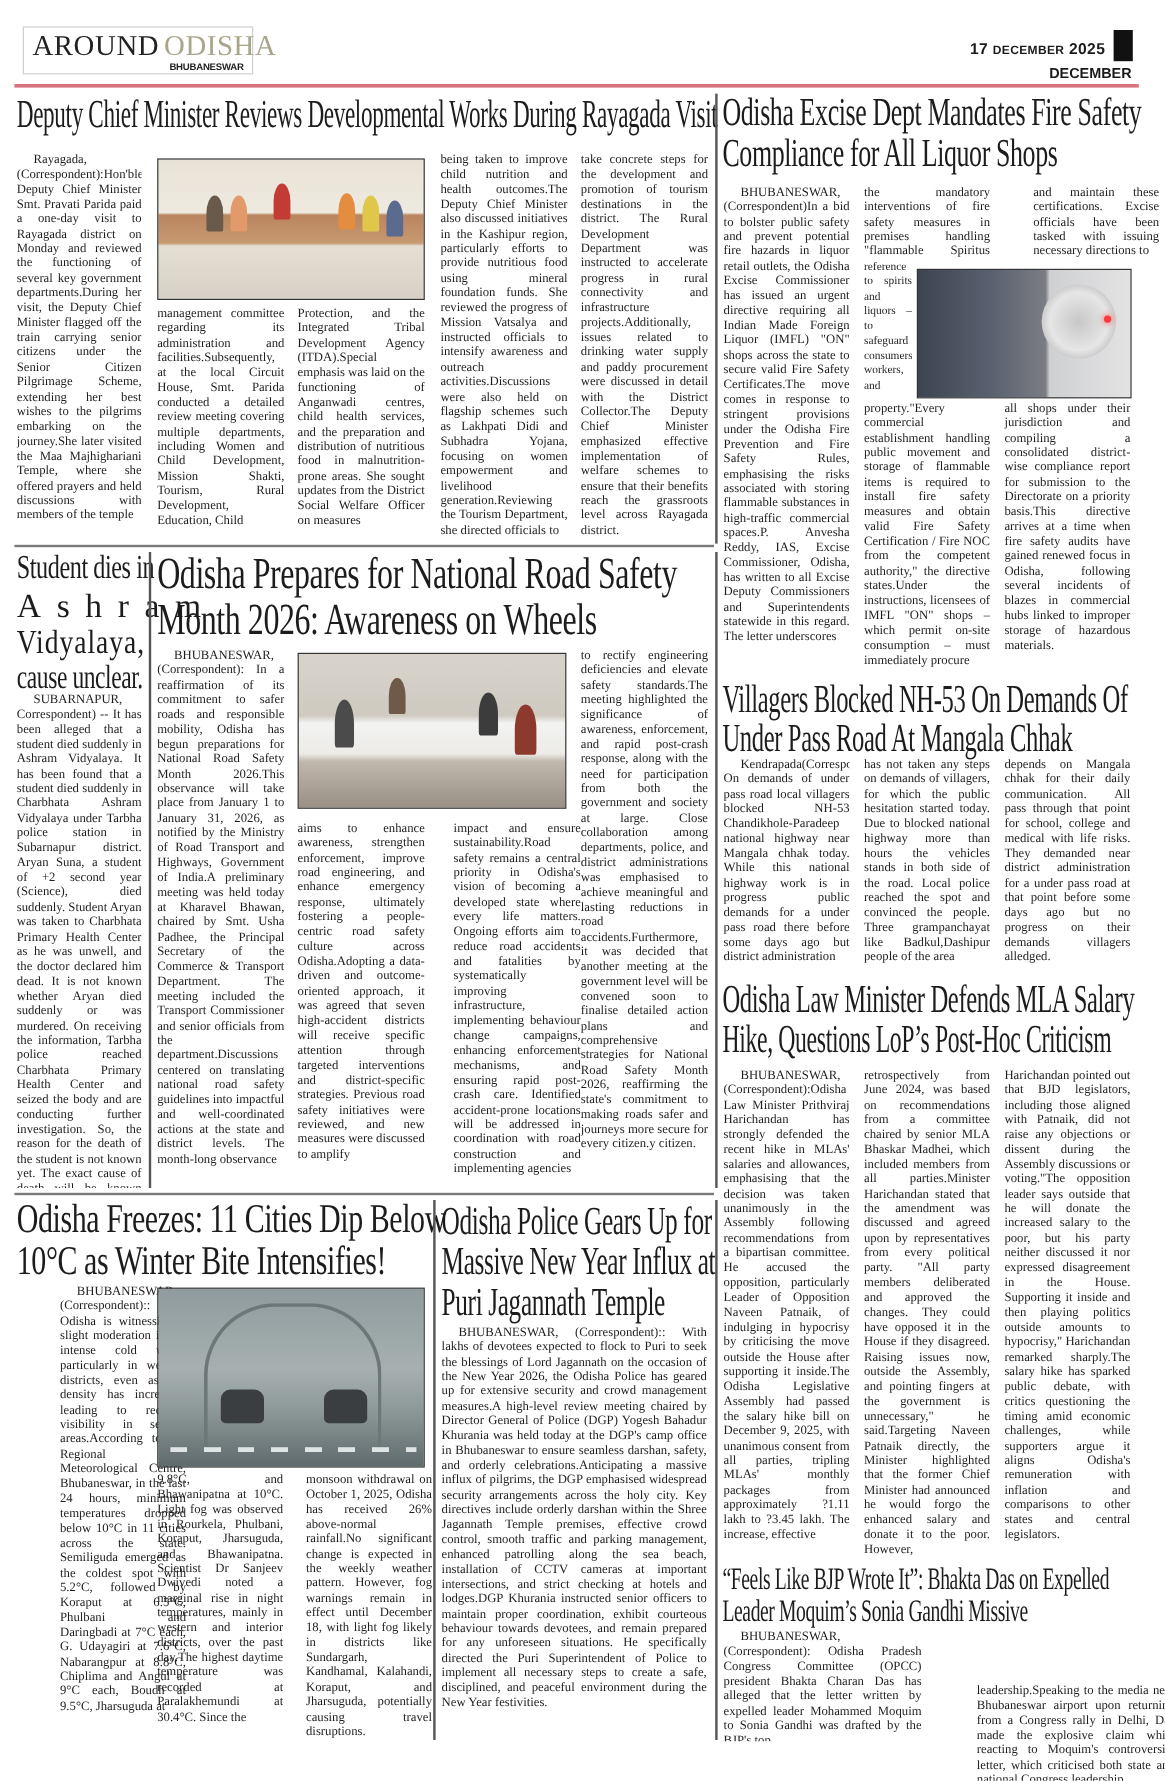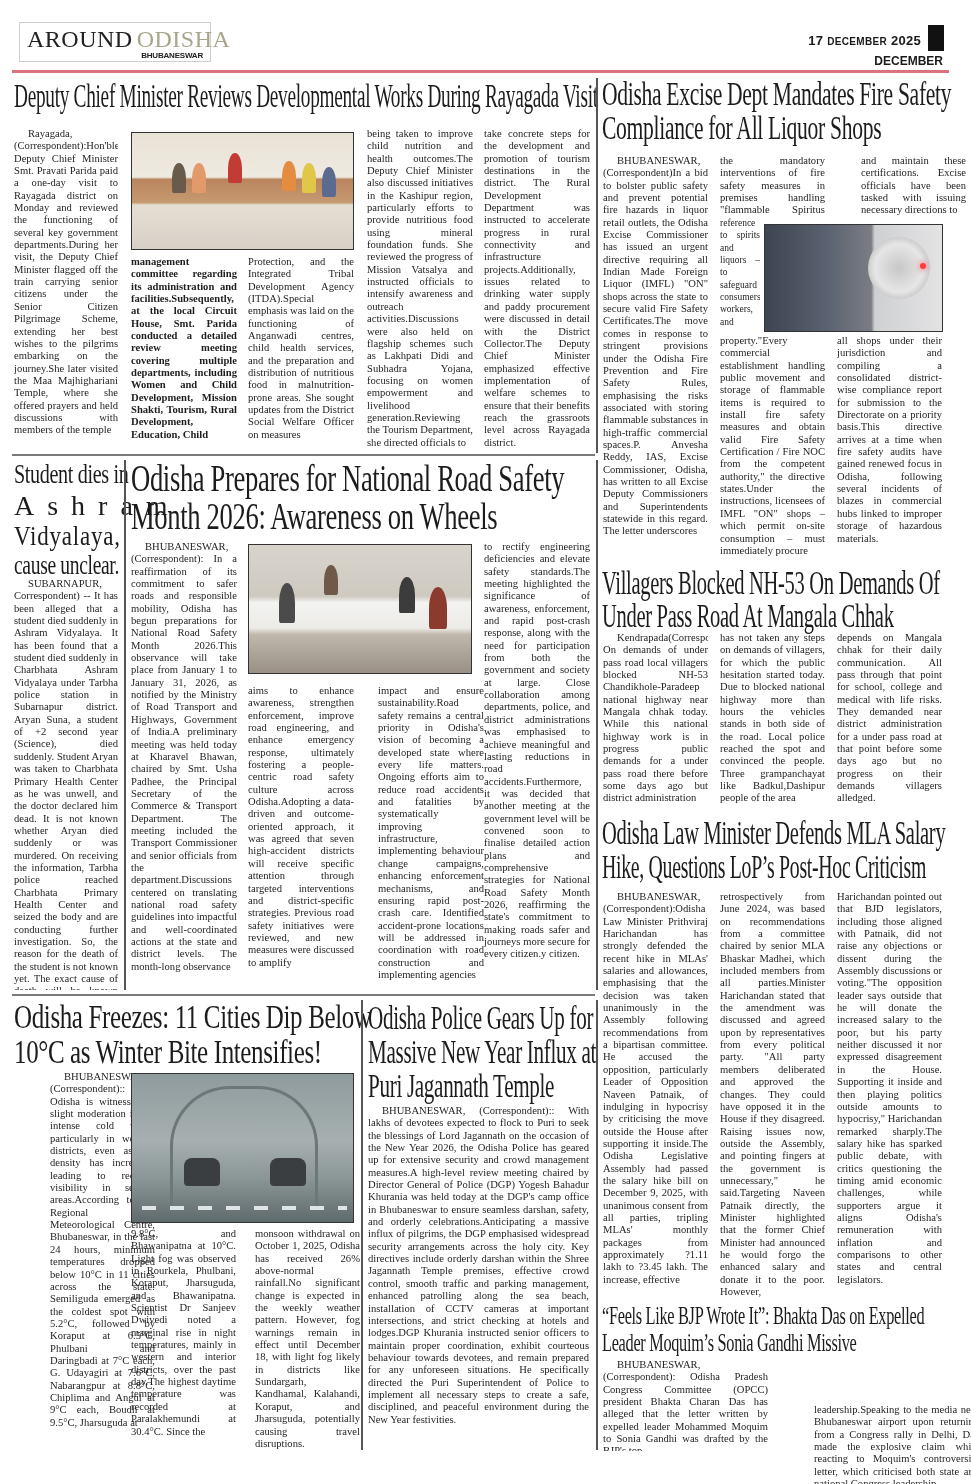--- a/index.html
+++ b/index.html
@@ -68,21 +68,21 @@
     <p class="lead">Rayagada, (Correspondent):Hon'ble Deputy Chief Minister Smt. Pravati Parida paid a one-day visit to Rayagada district on Monday and reviewed the functioning of several key government departments.During her visit, the Deputy Chief Minister flagged off the train carrying senior citizens under the Senior Citizen Pilgrimage Scheme, extending her best wishes to the pilgrims embarking on the journey.She later visited the Maa Majhighariani Temple, where she offered prayers and held discussions with members of the temple</p>
   </div>
   <div class="photo photo-meeting1" style="left:131px; top:132px; width:223px; height:118px;">
     <div class="fig" style="left:40px;top:30px;width:14px;height:30px;background:#6a5a4c;"></div>
     <div class="fig" style="left:60px;top:30px;width:14px;height:30px;background:#e39a6b;"></div>
     <div class="fig" style="left:96px;top:20px;width:14px;height:30px;background:#c23b34;"></div>
     <div class="fig" style="left:150px;top:28px;width:14px;height:30px;background:#e48c3f;"></div>
     <div class="fig" style="left:170px;top:30px;width:14px;height:30px;background:#e0c649;"></div>
     <div class="fig" style="left:190px;top:34px;width:14px;height:30px;background:#5b6b8f;"></div>
   </div>
-  <div class="col" style="left:131px; top:256px; width:106px; height:194px;font-weight:bold;">
+  <div class="col" style="left:131px; top:256px; width:106px; height:194px;">
     <p>management committee regarding its administration and facilities.Subsequently, at the local Circuit House, Smt. Parida conducted a detailed review meeting covering multiple departments, including Women and Child Development, Mission Shakti, Tourism, Rural Development, Education, Child</p>
   </div>
   <div class="col" style="left:248px; top:256px; width:106px; height:194px;">
     <p>Protection, and the Integrated Tribal Development Agency (ITDA).Special emphasis was laid on the functioning of Anganwadi centres, child health services, and the preparation and distribution of nutritious food in malnutrition-prone areas. She sought updates from the District Social Welfare Officer on measures</p>
   </div>
   <div class="col" style="left:367px; top:128px; width:106px; height:322px;">
     <p>being taken to improve child nutrition and health outcomes.The Deputy Chief Minister also discussed initiatives in the Kashipur region, particularly efforts to provide nutritious food using mineral foundation funds. She reviewed the progress of Mission Vatsalya and instructed officials to intensify awareness and outreach activities.Discussions were also held on flagship schemes such as Lakhpati Didi and Subhadra Yojana, focusing on women empowerment and livelihood generation.Reviewing the Tourism Department, she directed officials to</p>
   </div>
   <div class="col" style="left:484px; top:128px; width:106px; height:322px;">
     <p>take concrete steps for the development and promotion of tourism destinations in the district. The Rural Development Department was instructed to accelerate progress in rural connectivity and infrastructure projects.Additionally, issues related to drinking water supply and paddy procurement were discussed in detail with the District Collector.The Deputy Chief Minister emphasized effective implementation of welfare schemes to ensure that their benefits reach the grassroots level across Rayagada district.</p>

